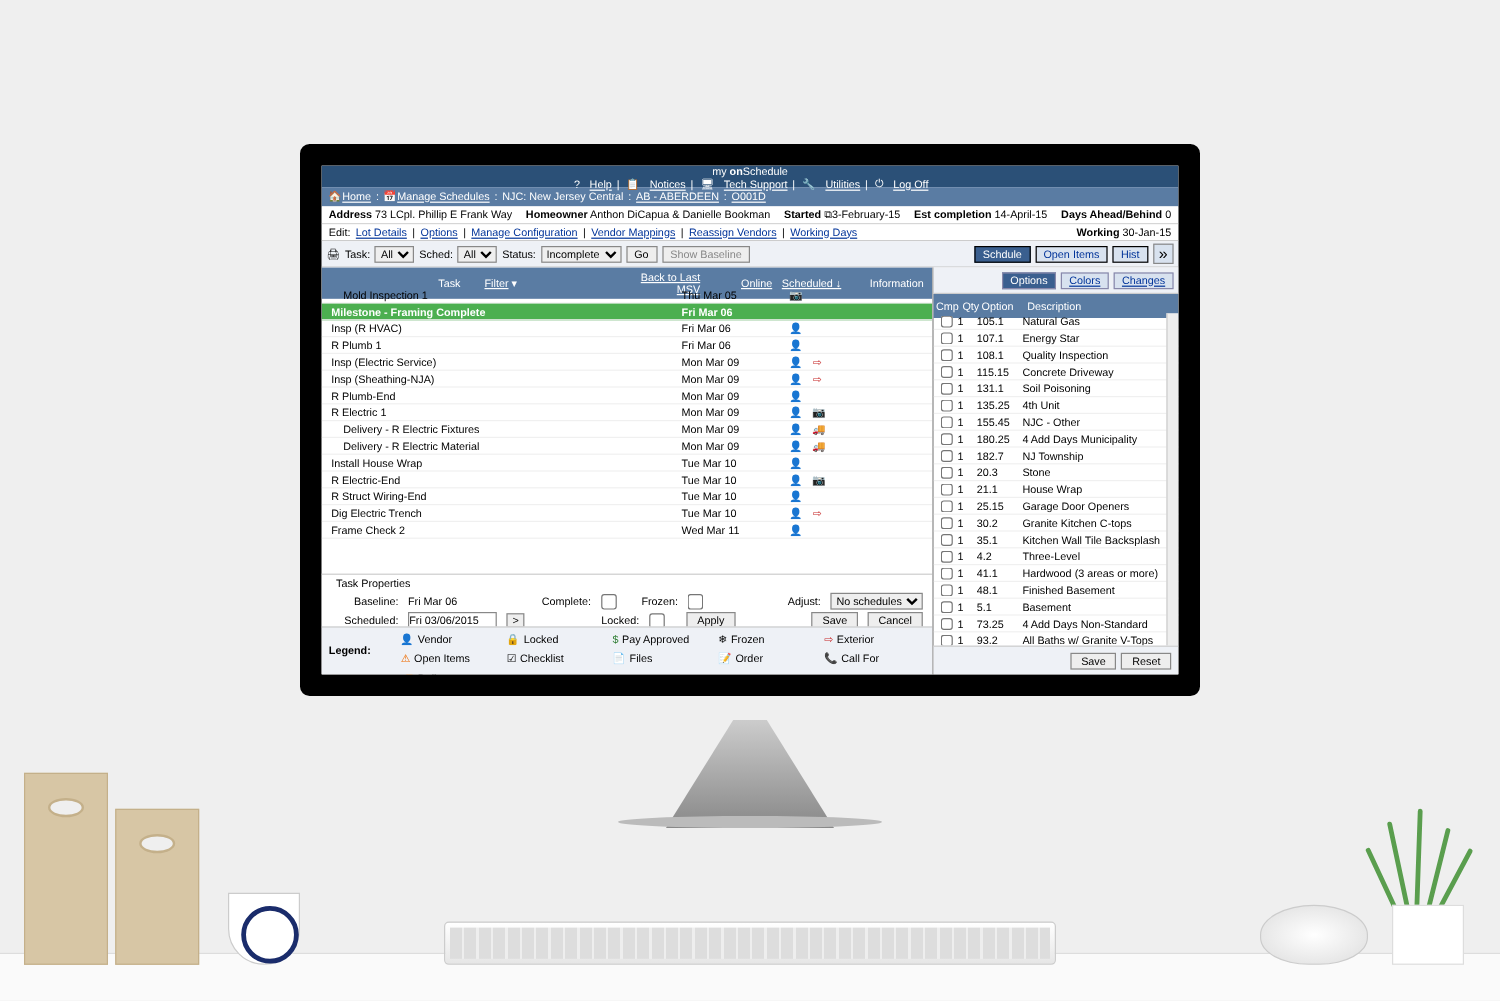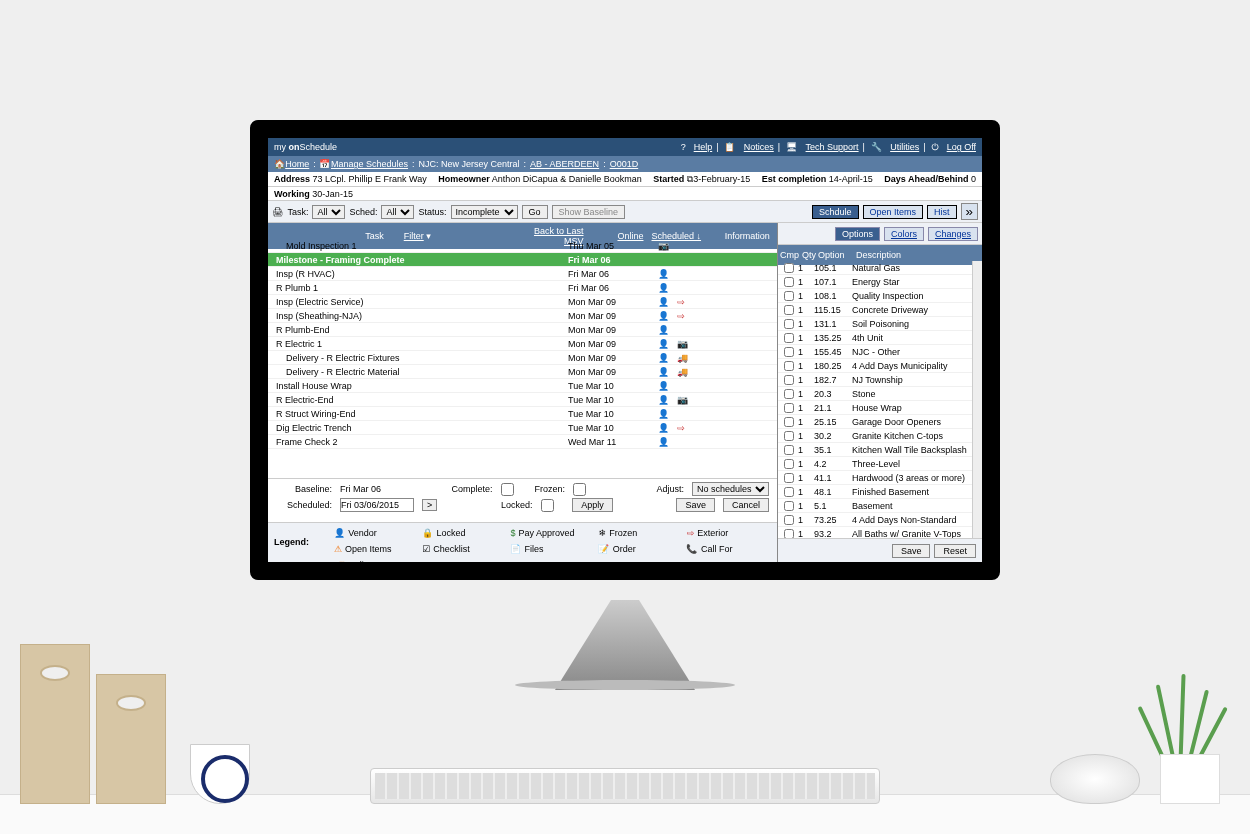--- a/index.html
+++ b/index.html
@@ -7,21 +7,21 @@
   
   .scene { position:absolute; inset:0; background:#efefef; }
   .desk { position:absolute; left:0; right:0; bottom:0; height:40px; background:#fafafa; border-top:1px solid #ddd;}
   .monitor { position:absolute; left:250px; top:120px; width:750px; height:460px; background:#000; border:18px solid #000; border-radius:8px; }
   .screen { position:absolute; inset:0; background:#fff; overflow:hidden; }
   .stand { position:absolute; left:555px; top:600px; width:140px; height:90px;
     background:linear-gradient(#ccc,#888); clip-path: polygon(40% 0,60% 0,100% 100%,0 100%); }
   .base { position:absolute; left:515px; top:680px; width:220px; height:10px; background:#bbb; border-radius:50%; }
   .logo { position:absolute; left:615px; top:605px; font-size:16px; color:#222;}
   
-  .topbar { background:#2b5077; color:#fff; height:18px; display:flex; align-items:center; justify-content:space-between; padding:0 6px; font-size:9px;}
+  .topbar { background:#2b5077; color:#fff; height:18px; display:flex; align-items:center; justify-content:space-between; padding:0 6px; font-size:9px;flex-direction:column;}
   .topbar a { color:#fff; text-decoration:underline; margin-left:4px;}
   .topbar .left { display:flex; align-items:center; gap:4px;}
   .topbar .right { display:flex; align-items:center; gap:2px;}
   .topbar .right span { margin:0 2px;}
   .crumbbar { background:#5a7ca3; color:#fff; height:16px; font-size:9px; display:flex; align-items:center; padding:0 6px;}
   .crumbbar a { color:#fff; text-decoration:underline;}
   .crumbbar .sep { margin:0 4px;}
   .infobar { background:#fff; border-bottom:1px solid #ccc; height:15px; font-size:9px; display:flex; align-items:center; padding:0 6px; justify-content:space-between;}
   .infobar b { font-weight:bold;}
   .editbar { background:#fff; border-bottom:1px solid #ccc; height:14px; font-size:9px; padding:0 6px; display:flex; align-items:center; justify-content:space-between;}
@@ -173,20 +173,24 @@
 
       <div class="infobar">
         <span><b>Address</b> <span>73 LCpl. Phillip E Frank Way</span></span>
         <span><b>Homeowner</b> <span>Anthon DiCapua &amp; Danielle Bookman</span></span>
         <span><b>Started</b> <span>⧉</span><span>3-February-15</span></span>
         <span><b>Est completion</b> <span>14-April-15</span></span>
         <span><b>Days Ahead/Behind</b> <span>0</span></span>
       </div>
 
       <div class="editbar">
+        <span>
+          <span>Edit:</span>
+          <span id="editlinks"><a href="#" class="ul">Lot Details</a><span> | </span><a href="#" class="ul">Options</a><span> | </span><a href="#" class="ul">Manage Configuration</a><span> | </span><a href="#" class="ul">Vendor Mappings</a><span> | </span><a href="#" class="ul">Reassign Vendors</a><span> | </span><a href="#" class="ul">Working Days</a></span>
+        </span>
         <span><b>Working</b> <span>30-Jan-15</span></span>
       </div>
 
       <div class="filterbar">
         <span>🖨</span>
         <span>Task:</span>
         <select><option>All</option></select>
         <span>Sched:</span>
         <select><option>All</option></select>
         <span>Status:</span>
@@ -316,20 +320,21 @@
               <div class="trow">
                 <div class="tname">Frame Check 2</div>
                 <div class="tdate">Wed Mar 11</div>
                 <div class="ticons">
                   <span class="ico">👤</span>
                 </div>
               </div>
             </div>
 
           <div class="taskprops">
+            <div class="title">Task Properties</div>
             <div class="row">
               <label>Baseline:</label>
               <span>Fri Mar 06</span>
               <span style="flex:1"></span>
               <span>Complete:</span>
               <input type="checkbox" style="">
               &nbsp;&nbsp;
               <span>Frozen:</span>
               <input type="checkbox" style="">
               <span style="flex:1"></span>

